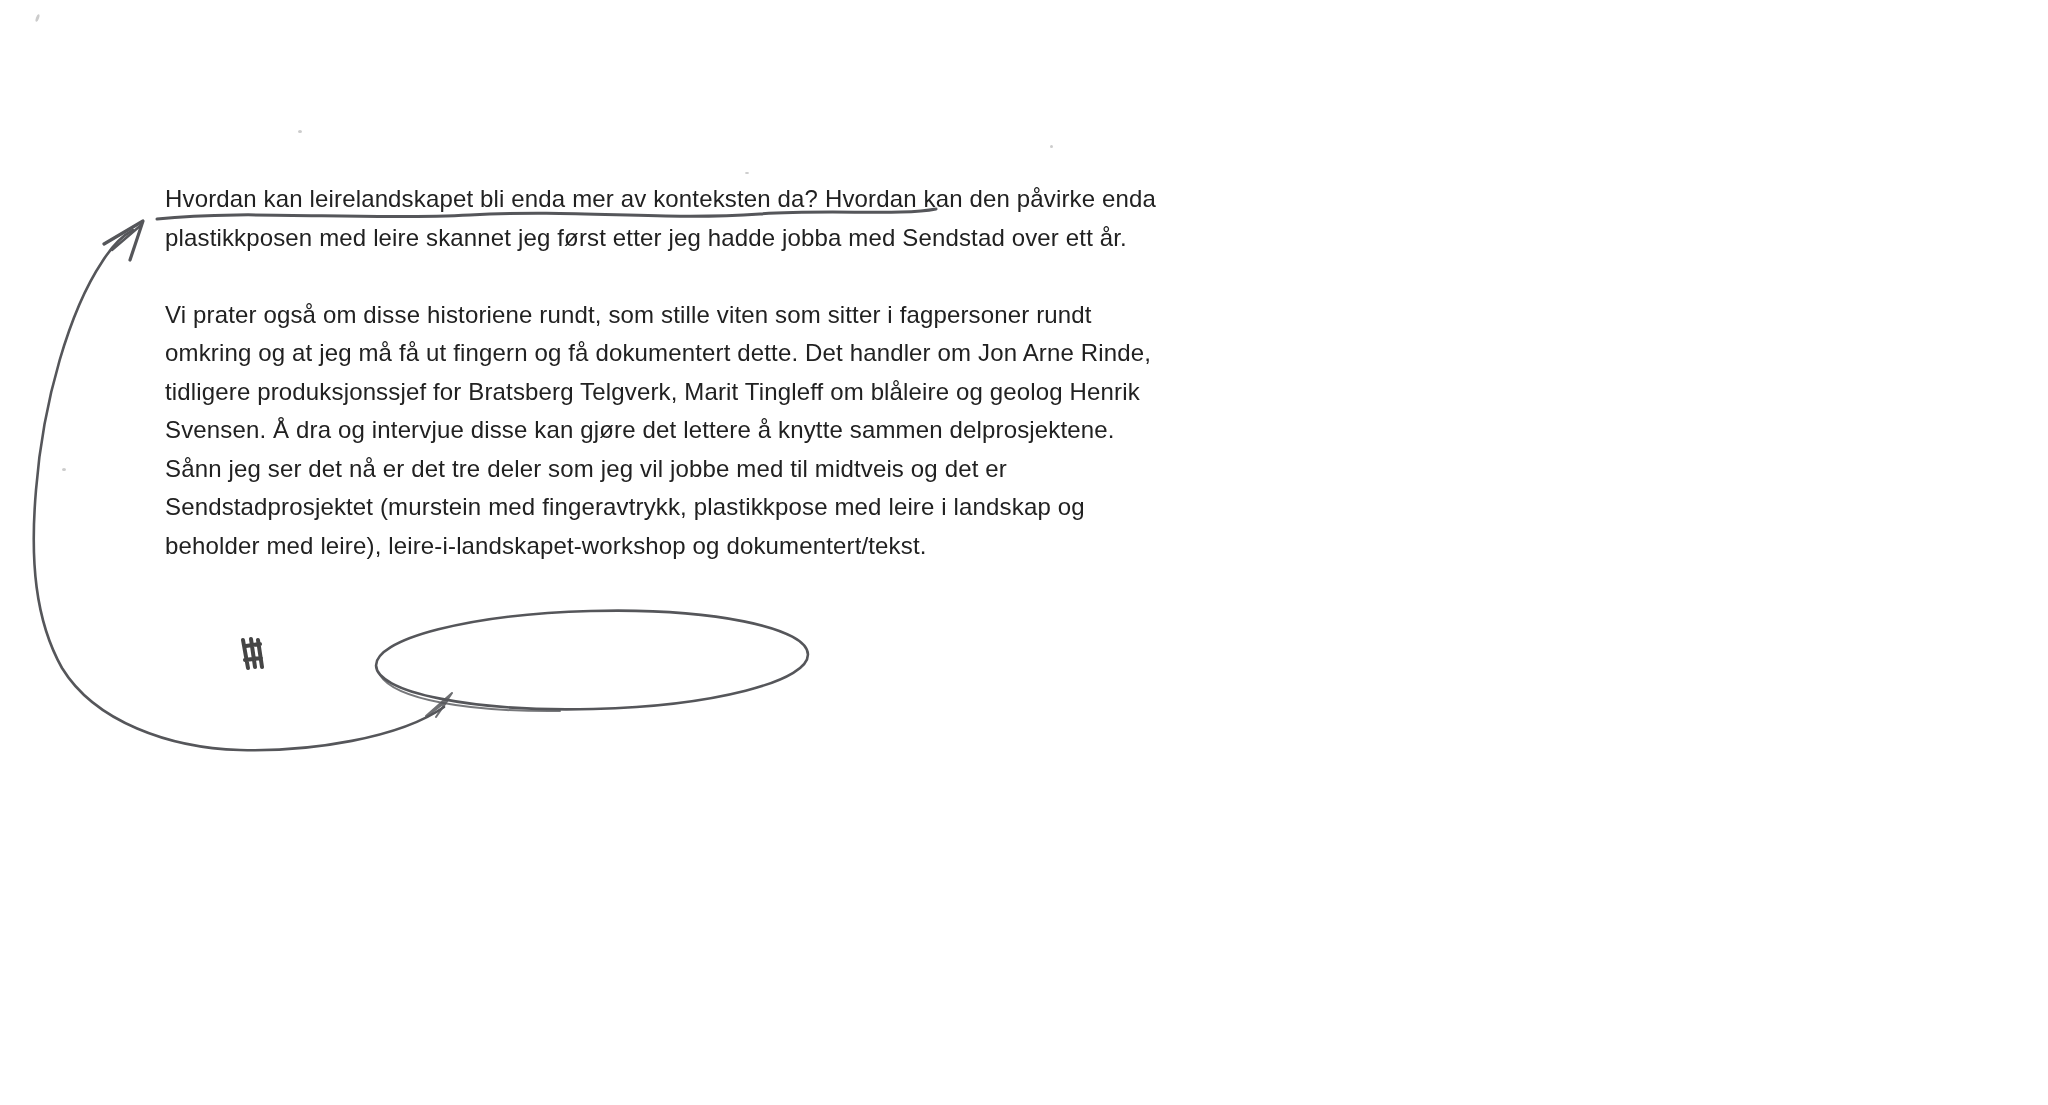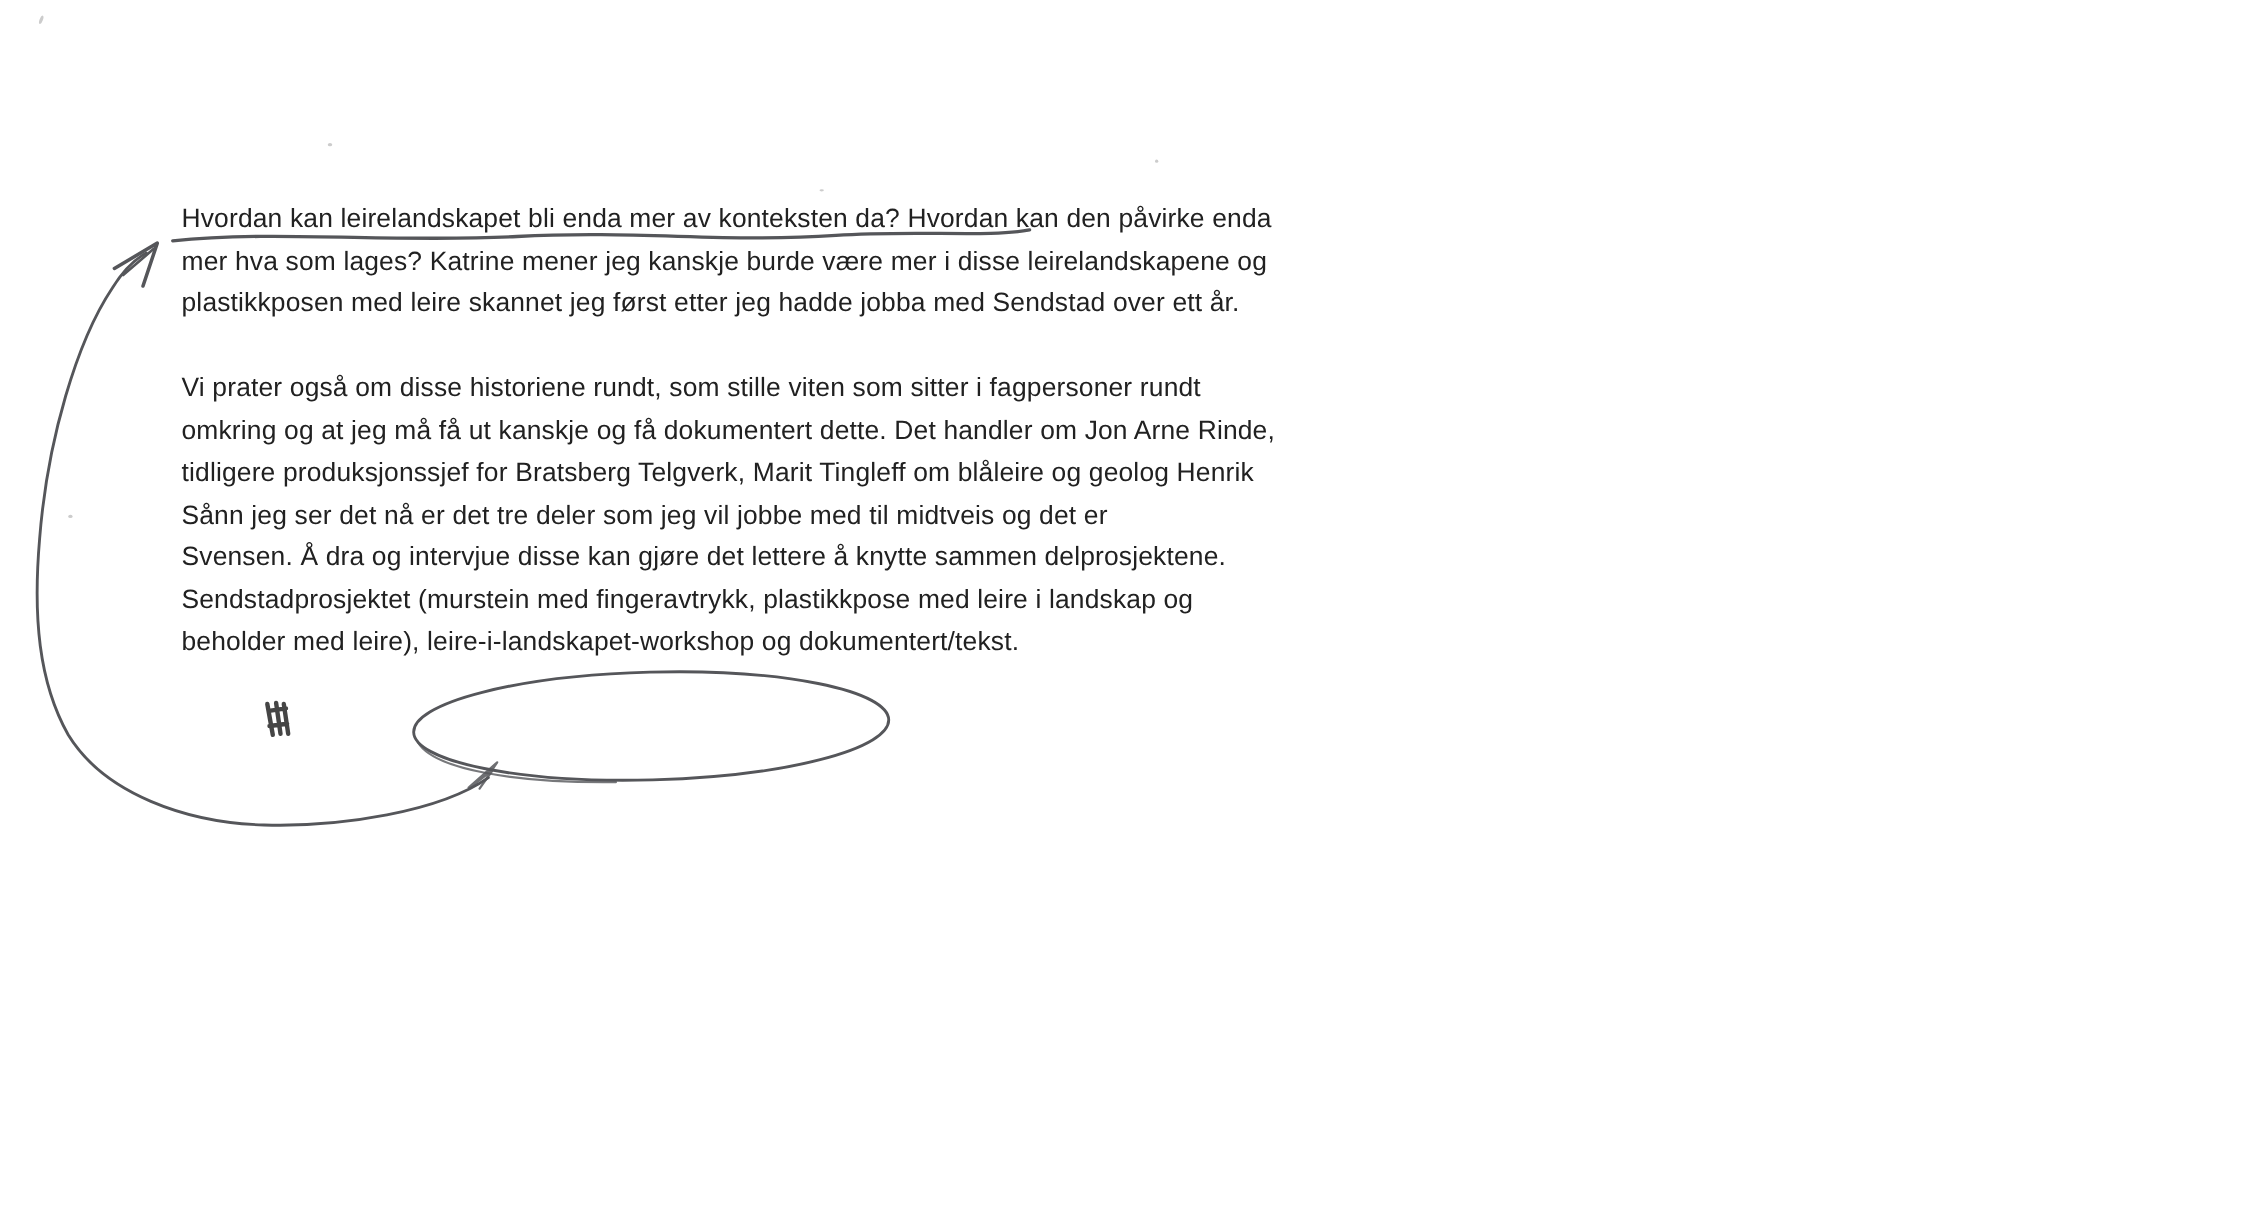--- a/index.html
+++ b/index.html
@@ -53,28 +53,27 @@
 <div class="page">
 
   <div class="speck" style="left:36px; top:14px; width:3px; height:8px; transform:rotate(20deg);"></div>
   <div class="speck" style="left:298px; top:130px; width:4px; height:3px;"></div>
   <div class="speck" style="left:1050px; top:145px; width:3px; height:3px;"></div>
   <div class="speck" style="left:745px; top:172px; width:4px; height:2px;"></div>
   <div class="speck" style="left:62px; top:468px; width:4px; height:3px;"></div>
 
   <div class="text-block">
     <div class="line">Hvordan kan leirelandskapet bli enda mer av konteksten da? Hvordan kan den påvirke enda</div>
-    <div class="line">mer hva som lages? Katrine mener jeg kanskje burde være mer i disse leirelandskapene og</div>
     <div class="line">plastikkposen med leire skannet jeg først etter jeg hadde jobba med Sendstad over ett år.</div>
     <div class="para-gap"></div>
     <div class="line">Vi prater også om disse historiene rundt, som stille viten som sitter i fagpersoner rundt</div>
-    <div class="line">omkring og at jeg må få ut kanskje og få dokumentert dette. Det handler om Jon Arne Rinde,</div>
+    <div class="line">omkring og at jeg må få ut fingern og få dokumentert dette. Det handler om Jon Arne Rinde,</div>
     <div class="line">tidligere produksjonssjef for Bratsberg Telgverk, Marit Tingleff om blåleire og geolog Henrik</div>
+    <div class="line">Svensen. Å dra og intervjue disse kan gjøre det lettere å knytte sammen delprosjektene.</div>
     <div class="line">Sånn jeg ser det nå er det tre deler som jeg vil jobbe med til midtveis og det er</div>
-    <div class="line">Svensen. Å dra og intervjue disse kan gjøre det lettere å knytte sammen delprosjektene.</div>
     <div class="line">Sendstadprosjektet (murstein med fingeravtrykk, plastikkpose med leire i landskap og</div>
     <div class="line">beholder med leire), leire-i-landskapet-workshop og dokumentert/tekst.</div>
   </div>
 
   <svg class="annotations" viewBox="0 0 2048 1105" xmlns="http://www.w3.org/2000/svg">
 
     <path d="M 157 219 C 250 209, 360 221, 470 215 C 580 209, 660 221, 760 214 C 830 209, 900 216, 936 209" fill="none" stroke="#55565a" stroke-width="3" stroke-linecap="round"></path>
 
     <path d="M 444 707 C 400 738, 310 752, 240 750 C 170 748, 95 722, 62 668 C 35 620, 30 560, 36 490 C 43 400, 70 310, 102 262 C 112 246, 122 236, 133 230" fill="none" stroke="#55565a" stroke-width="2.6" stroke-linecap="round"></path>
 

